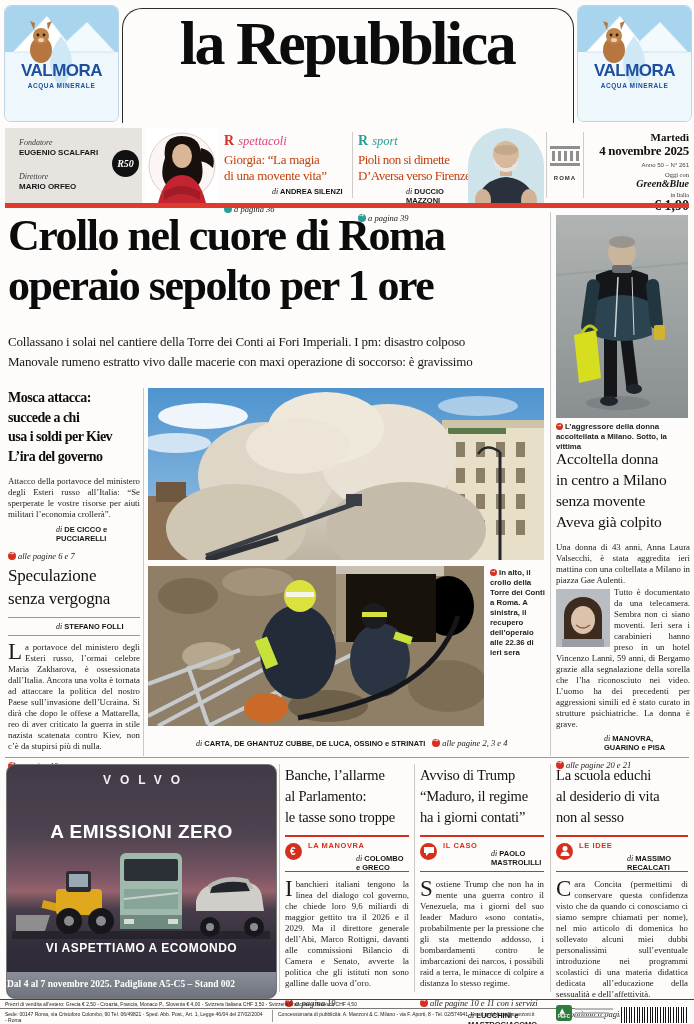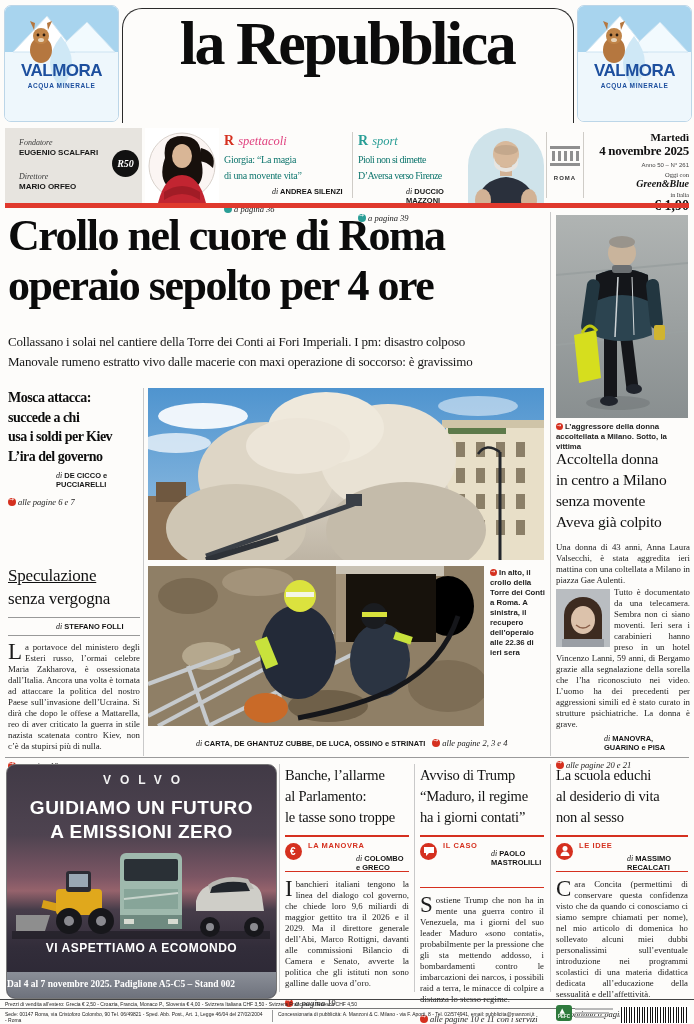--- a/index.html
+++ b/index.html
@@ -21,21 +21,21 @@
   
   #hdr-gray{left:5px;top:128px;width:137px;height:75px;background:#e7e4df;padding:0;}
   .hdr-label{position:absolute;left:14px;font-style:italic;font-size:8px;color:#3a3a3a;}
   .hdr-name{position:absolute;left:14px;font-family:"Liberation Sans",sans-serif;font-weight:bold;font-size:8px;color:#161616;}
   #r50{left:112px;top:150px;width:27px;height:27px;border-radius:50%;background:#111;color:#fff;
        text-align:center;line-height:27px;font-style:italic;font-weight:bold;font-size:10px;}
   .vline{width:1px;background:#cfccc7;}
   .photo-arch{overflow:hidden;}
   .kicker-r{font-weight:bold;font-size:14px;}
   .kicker-name{font-style:italic;font-size:12.5px;}
-  .hdr-title{font-size:10px;line-height:16px;white-space:nowrap;color:#0f766e;letter-spacing:-0.3px;}
+  .hdr-title{font-size:13px;line-height:16px;white-space:nowrap;color:#c2410c;letter-spacing:-0.3px;}
   .byline{font-family:"Liberation Sans",sans-serif;font-weight:bold;font-size:7.5px;color:#141414;margin-left:48px;}
   .byline .di{font-family:"Liberation Serif",serif;font-style:italic;font-weight:normal;font-size:8px;}
   .pageref{font-style:italic;font-size:8.5px;color:#1a1a1a;}
   .goicon{display:inline-block;width:8px;height:8px;border-radius:50%;vertical-align:-1px;margin-right:2px;position:relative;}
   .goicon::before{content:"\2192";position:absolute;left:1px;top:-3px;color:#fff;font-size:6px;font-family:"DejaVu Sans",sans-serif;}
   .go-red{background:#d5301f;} .go-teal{background:#2a9e96;}
   #date-block{left:583px;top:131px;width:106px;text-align:right;}
   #date-block .wd{font-weight:bold;font-size:11px;}
   #date-block .dt{font-weight:bold;font-size:13px;letter-spacing:-0.3px;}
   #date-block .iss{font-family:"Liberation Sans",sans-serif;font-size:6px;color:#444;margin-top:3px;}
@@ -215,38 +215,39 @@
     <div class="iss">Anno 50 – N° 261</div>
     <div class="oggi">Oggi con</div>
     <div class="supp">Green&amp;Blue</div>
     <div class="pl">in Italia</div>
     <div class="price">€ 1,90</div>
   </div>
 
   <div class="abs" id="red-strip"></div>
 
   <div class="abs lead-h" style="top:214px;">Crollo nel cuore di Roma</div>
-  <div class="abs lead-h" style="top:264px;">operaio sepolto per 4 ore</div>
+  <div class="abs lead-h" style="top:264px;">operaio sepolto per 1 ore</div>
   <div class="abs stand" style="top:334px;">Collassano i solai nel cantiere della Torre dei Conti ai Fori Imperiali. I pm: disastro colposo</div>
   <div class="abs stand" style="top:354px;">Manovale rumeno estratto vivo dalle macerie con maxi operazione di soccorso: è gravissimo</div>
 
   <div class="abs vline" style="left:143px;top:388px;height:368px;background:#c9c9c9;"></div>
   <div class="abs vline" style="left:550px;top:212px;height:544px;background:#c9c9c9;"></div>
 
   <div class="abs" style="left:8px;top:388px;width:132px;">
     <div class="col-hl">Mosca attacca:</div>
     <div class="col-hl">succede a chi</div>
     <div class="col-hl">usa i soldi per Kiev</div>
     <div class="col-hl">L’ira del governo</div>
+    <div class="bodytxt" style="margin-top:10px;">Attacco della portavoce del ministero degli Esteri russo all’Italia: “Se sperperate le vostre risorse per aiuti militari l’economia crollerà”.</div>
     <div class="byline" style="margin-top:5px;"><span class="di">di</span> <span>DE CICCO e PUCCIARELLI</span></div>
     <div style="margin-top:2px;"><span class="goicon go-red"></span><span class="pageref">alle pagine 6 e 7</span></div>
   </div>
 
   <div class="abs" style="left:8px;top:564px;width:132px;">
-    <div class="col-hl-light" style="font-size:17px;line-height:23px;text-decoration:underline;">Speculazione</div>
+    <div class="col-hl-light" style="font-size:17px;line-height:23px;">Speculazione</div>
     <div class="col-hl-light" style="font-size:17px;line-height:23px;">senza vergogna</div>
     <div class="smallrule" style="margin-top:7px;"></div>
     <div class="byline" style="margin-top:4px;"><span class="di">di</span> <span>STEFANO FOLLI</span></div>
     <div class="smallrule" style="margin-top:4px;"></div>
     <div class="bodytxt drop" style="margin-top:6px;">La portavoce del ministero degli Esteri russo, l’ormai celebre Maria Zakharova, è ossessionata dall’Italia. Ancora una volta è tornata ad attaccare la politica del nostro Paese sull’invasione dell’Ucraina. Si dirà che dopo le offese a Mattarella, reo di aver criticato la guerra in stile nazista scatenata contro Kiev, non c’è da stupirsi più di nulla.</div>
     <div style="margin-top:3px;"><span class="goicon go-red"></span><span class="pageref">a pagina 13</span></div>
   </div>
 
   <div class="abs" style="left:148px;top:388px;width:396px;height:172px;overflow:hidden;">
     <svg width="396" height="172" viewBox="0 0 396 172" preserveAspectRatio="none">
@@ -410,21 +411,20 @@
     <div style="margin-top:2px;"><span class="goicon go-red"></span><span class="pageref">alle pagine 20 e 21</span></div>
   </div>
 
   <div class="abs hline" style="left:5px;top:757px;width:684px;"></div>
   <div class="abs vline" style="left:279px;top:764px;height:228px;background:#c9c9c9;"></div>
   <div class="abs vline" style="left:414px;top:764px;height:228px;background:#c9c9c9;"></div>
   <div class="abs vline" style="left:550px;top:764px;height:228px;background:#c9c9c9;"></div>
 
   <div class="abs" id="volvo">
     <div class="brand">VOLVO</div>
-    <div class="h1">GUIDIAMO UN FUTURO</div>
     <div class="h2">A EMISSIONI ZERO</div>
     <div class="abs" style="left:5px;top:82px;">
       <svg width="258" height="92" viewBox="0 0 258 92">
         <rect y="84" width="258" height="8" fill="#1d1a22" opacity="0.6"></rect>
         <path d="M4 68 h34 l-5 16 h-29 Z" fill="#8e8e8e"></path>
         <rect x="30" y="56" width="26" height="8" fill="#d8a018" transform="rotate(14 43 60)"></rect>
         <rect x="44" y="42" width="46" height="26" rx="4" fill="#e0a81c"></rect>
         <rect x="54" y="24" width="25" height="21" rx="3" fill="#2c2c34"></rect>
         <rect x="57" y="27" width="19" height="13" fill="#9aa8b4"></rect>
         <circle cx="57" cy="74" r="13" fill="#17171b"></circle>
@@ -470,21 +470,21 @@
     <div class="redrule"></div>
     <div class="bodytxt drop" style="margin-top:7px;">I banchieri italiani tengono la linea del dialogo col governo, che chiede loro 9,6 miliardi di maggior gettito tra il 2026 e il 2029. Ma il direttore generale dell’Abi, Marco Rottigni, davanti alle commissioni Bilancio di Camera e Senato, avverte la politica che gli istituti non sono galline dalle uova d’oro.</div>
     <div style="margin-top:3px;"><span class="goicon go-red"></span><span class="pageref">a pagina 19</span></div>
   </div>
 
   <div class="abs kblock" style="left:420px;top:765px;width:124px;">
     <div class="col-hl-light" style="font-size:14.5px;line-height:21px;">Avviso di Trump</div>
     <div class="col-hl-light" style="font-size:14.5px;line-height:21px;">“Maduro, il regime</div>
     <div class="col-hl-light" style="font-size:14.5px;line-height:21px;">ha i giorni contati”</div>
     <div class="redrule" style="margin-top:7px;"></div>
-    <div style="position:relative;height:50px;">
+    <div style="position:relative;height:34px;">
       <div class="kicon" style="top:6px;">
         <svg width="12" height="12" viewBox="0 0 12 12">
             <path d="M1 2 h10 v6 h-5 l-3 3 v-3 h-2 Z" fill="#fff"></path>
           </svg>
       </div>
       <div class="kicker-txt" style="position:absolute;left:23px;top:4px;">IL CASO</div>
       <div class="byline" style="position:absolute;left:23px;top:12px;"><span class="di">di</span> <span>PAOLO MASTROLILLI</span></div>
     </div>
     <div class="redrule"></div>
     <div class="bodytxt drop" style="margin-top:7px;">Sostiene Trump che non ha in mente una guerra contro il Venezuela, ma i giorni del suo leader Maduro «sono contati», probabilmente per la pressione che gli sta mettendo addosso, i bombardamenti contro le imbarcazioni dei narcos, i possibili raid a terra, le minacce di colpire a distanza lo stesso regime.</div>

